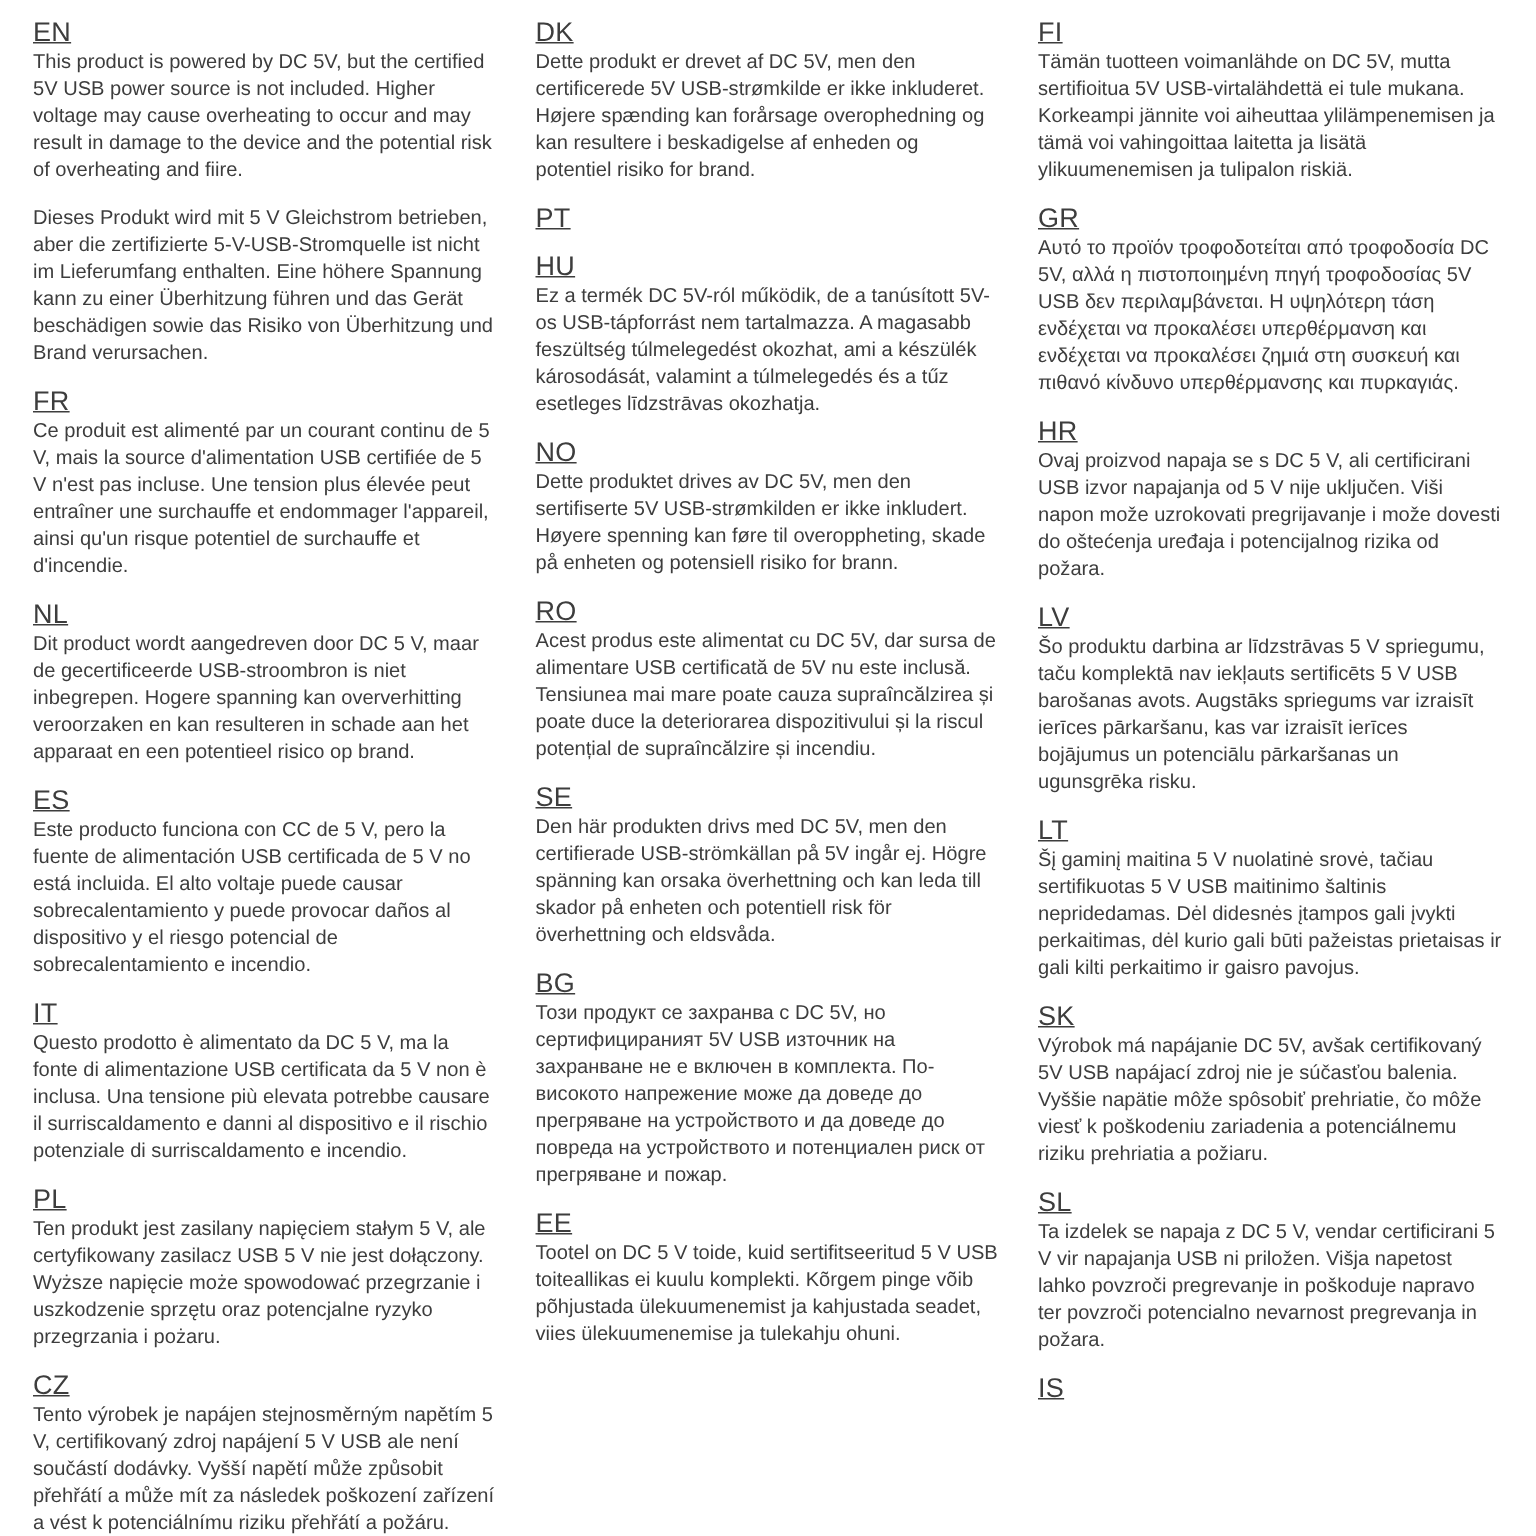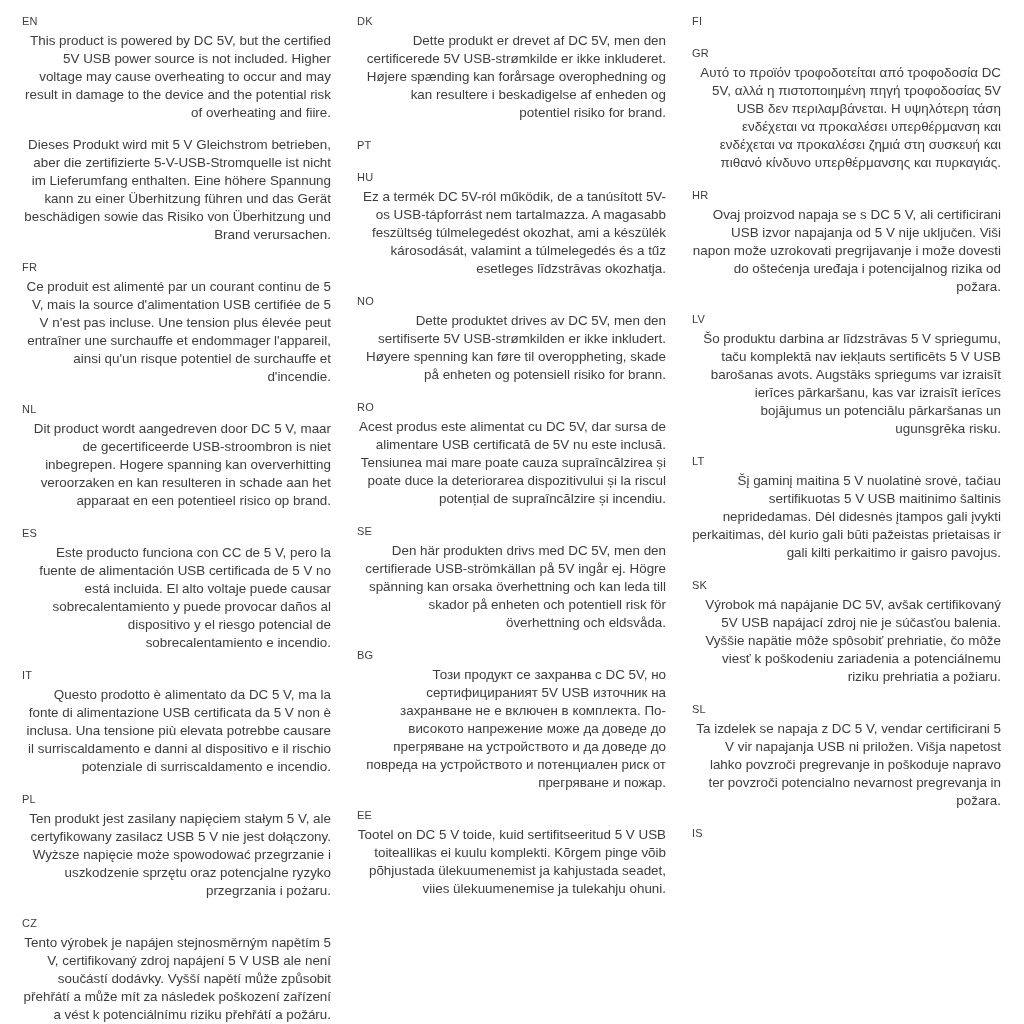--- a/index.html
+++ b/index.html
@@ -22,32 +22,33 @@
     width: 1024px;
   }
   .column {
     width: 309px;
     flex: 0 0 309px;
   }
   .block {
     margin: 0 0 14px 0;
   }
   .lang {
-    font-size: 11px;
+    font-size: 18px;
     font-weight: 400;
     line-height: 18px;
     margin: 0 0 2px 0;
     letter-spacing: 0.2px;
+    text-decoration: underline;
   }
   .txt {
     font-size: 13.4px;
     font-weight: 400;
     line-height: 18px;
     margin: 0;
-    text-align: right;
+    text-align: left;
   }
 </style>
 </head>
 <body>
 
 <div class="page">
 
   <div class="column">
     <section class="block">
       <h2 class="lang">EN</h2>
@@ -112,20 +113,21 @@
     </section>
     <section class="block">
       <h2 class="lang">EE</h2>
       <p class="txt">Tootel on DC 5 V toide, kuid sertifitseeritud 5 V USB toiteallikas ei kuulu komplekti. Kõrgem pinge võib põhjustada ülekuumenemist ja kahjustada seadet, viies ülekuumenemise ja tulekahju ohuni.</p>
     </section>
   </div>
 
   <div class="column">
     <section class="block">
       <h2 class="lang">FI</h2>
+      <p class="txt">Tämän tuotteen voimanlähde on DC 5V, mutta sertifioitua 5V USB-virtalähdettä ei tule mukana. Korkeampi jännite voi aiheuttaa ylilämpenemisen ja tämä voi vahingoittaa laitetta ja lisätä ylikuumenemisen ja tulipalon riskiä.</p>
     </section>
     <section class="block">
       <h2 class="lang">GR</h2>
       <p class="txt">Αυτό το προϊόν τροφοδοτείται από τροφοδοσία DC 5V, αλλά η πιστοποιημένη πηγή τροφοδοσίας 5V USB δεν περιλαμβάνεται. Η υψηλότερη τάση ενδέχεται να προκαλέσει υπερθέρμανση και ενδέχεται να προκαλέσει ζημιά στη συσκευή και πιθανό κίνδυνο υπερθέρμανσης και πυρκαγιάς.</p>
     </section>
     <section class="block">
       <h2 class="lang">HR</h2>
       <p class="txt">Ovaj proizvod napaja se s DC 5 V, ali certificirani USB izvor napajanja od 5 V nije uključen. Viši napon može uzrokovati pregrijavanje i može dovesti do oštećenja uređaja i potencijalnog rizika od požara.</p>
     </section>
     <section class="block">

